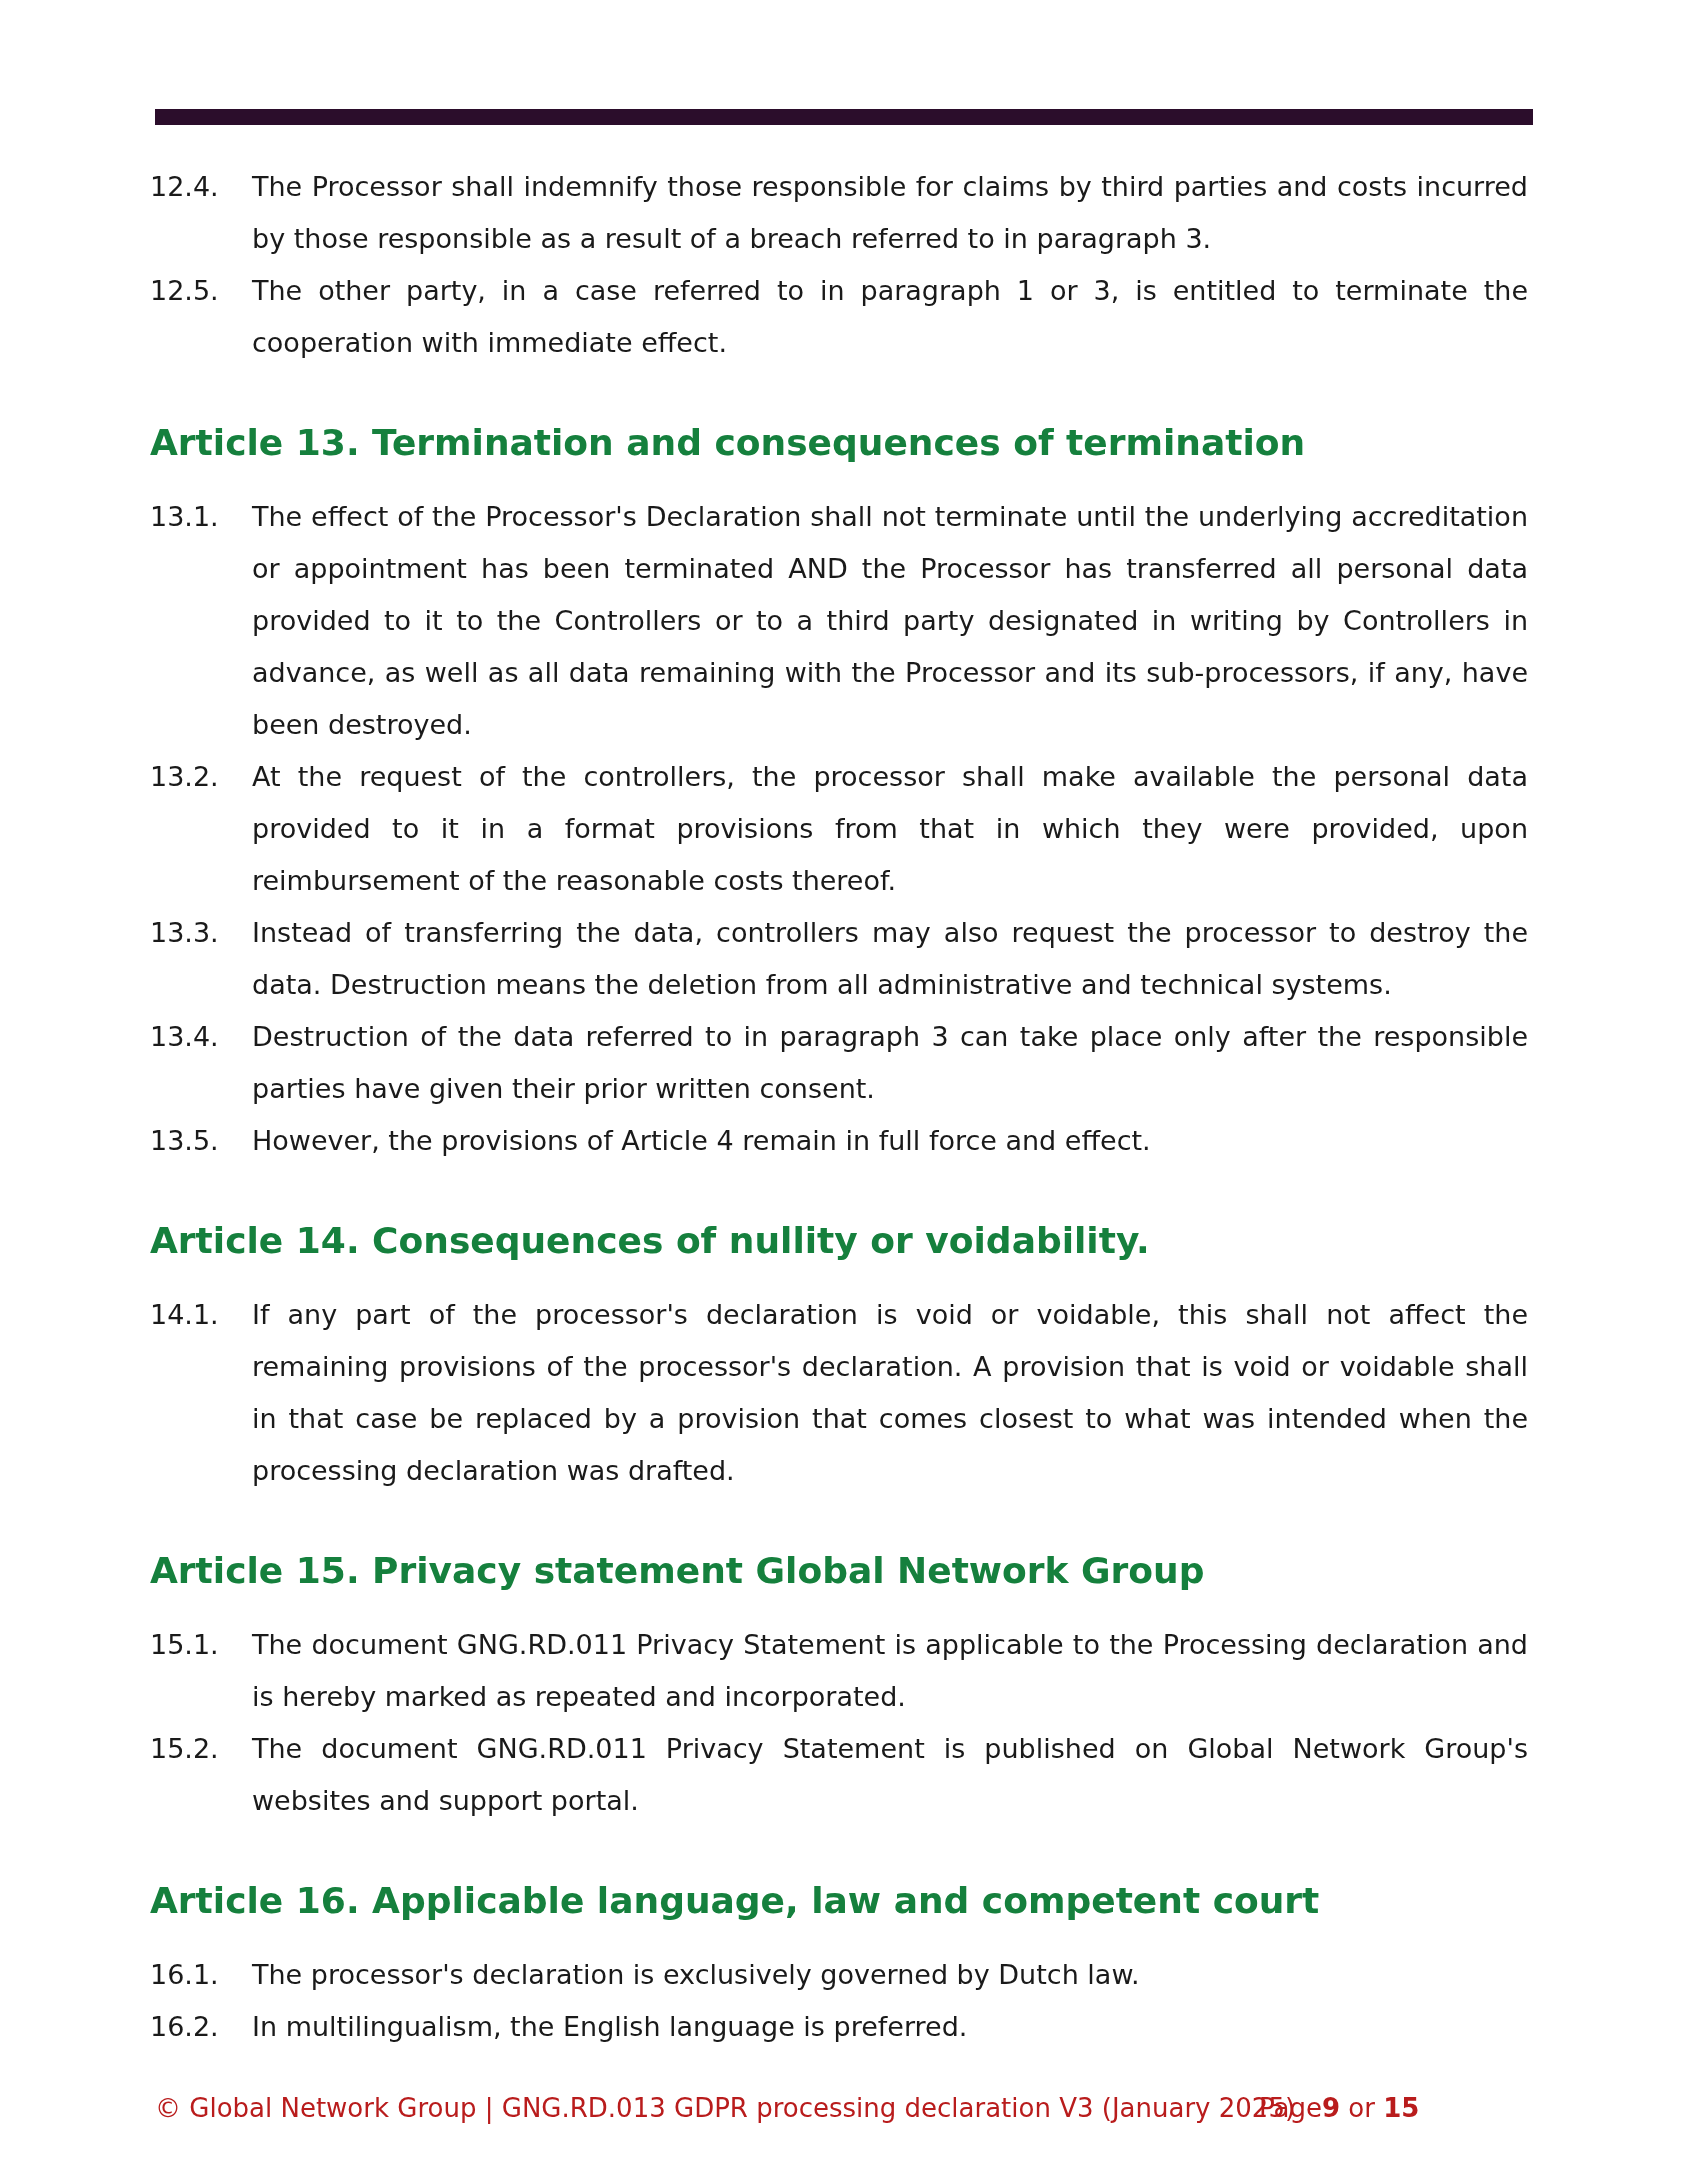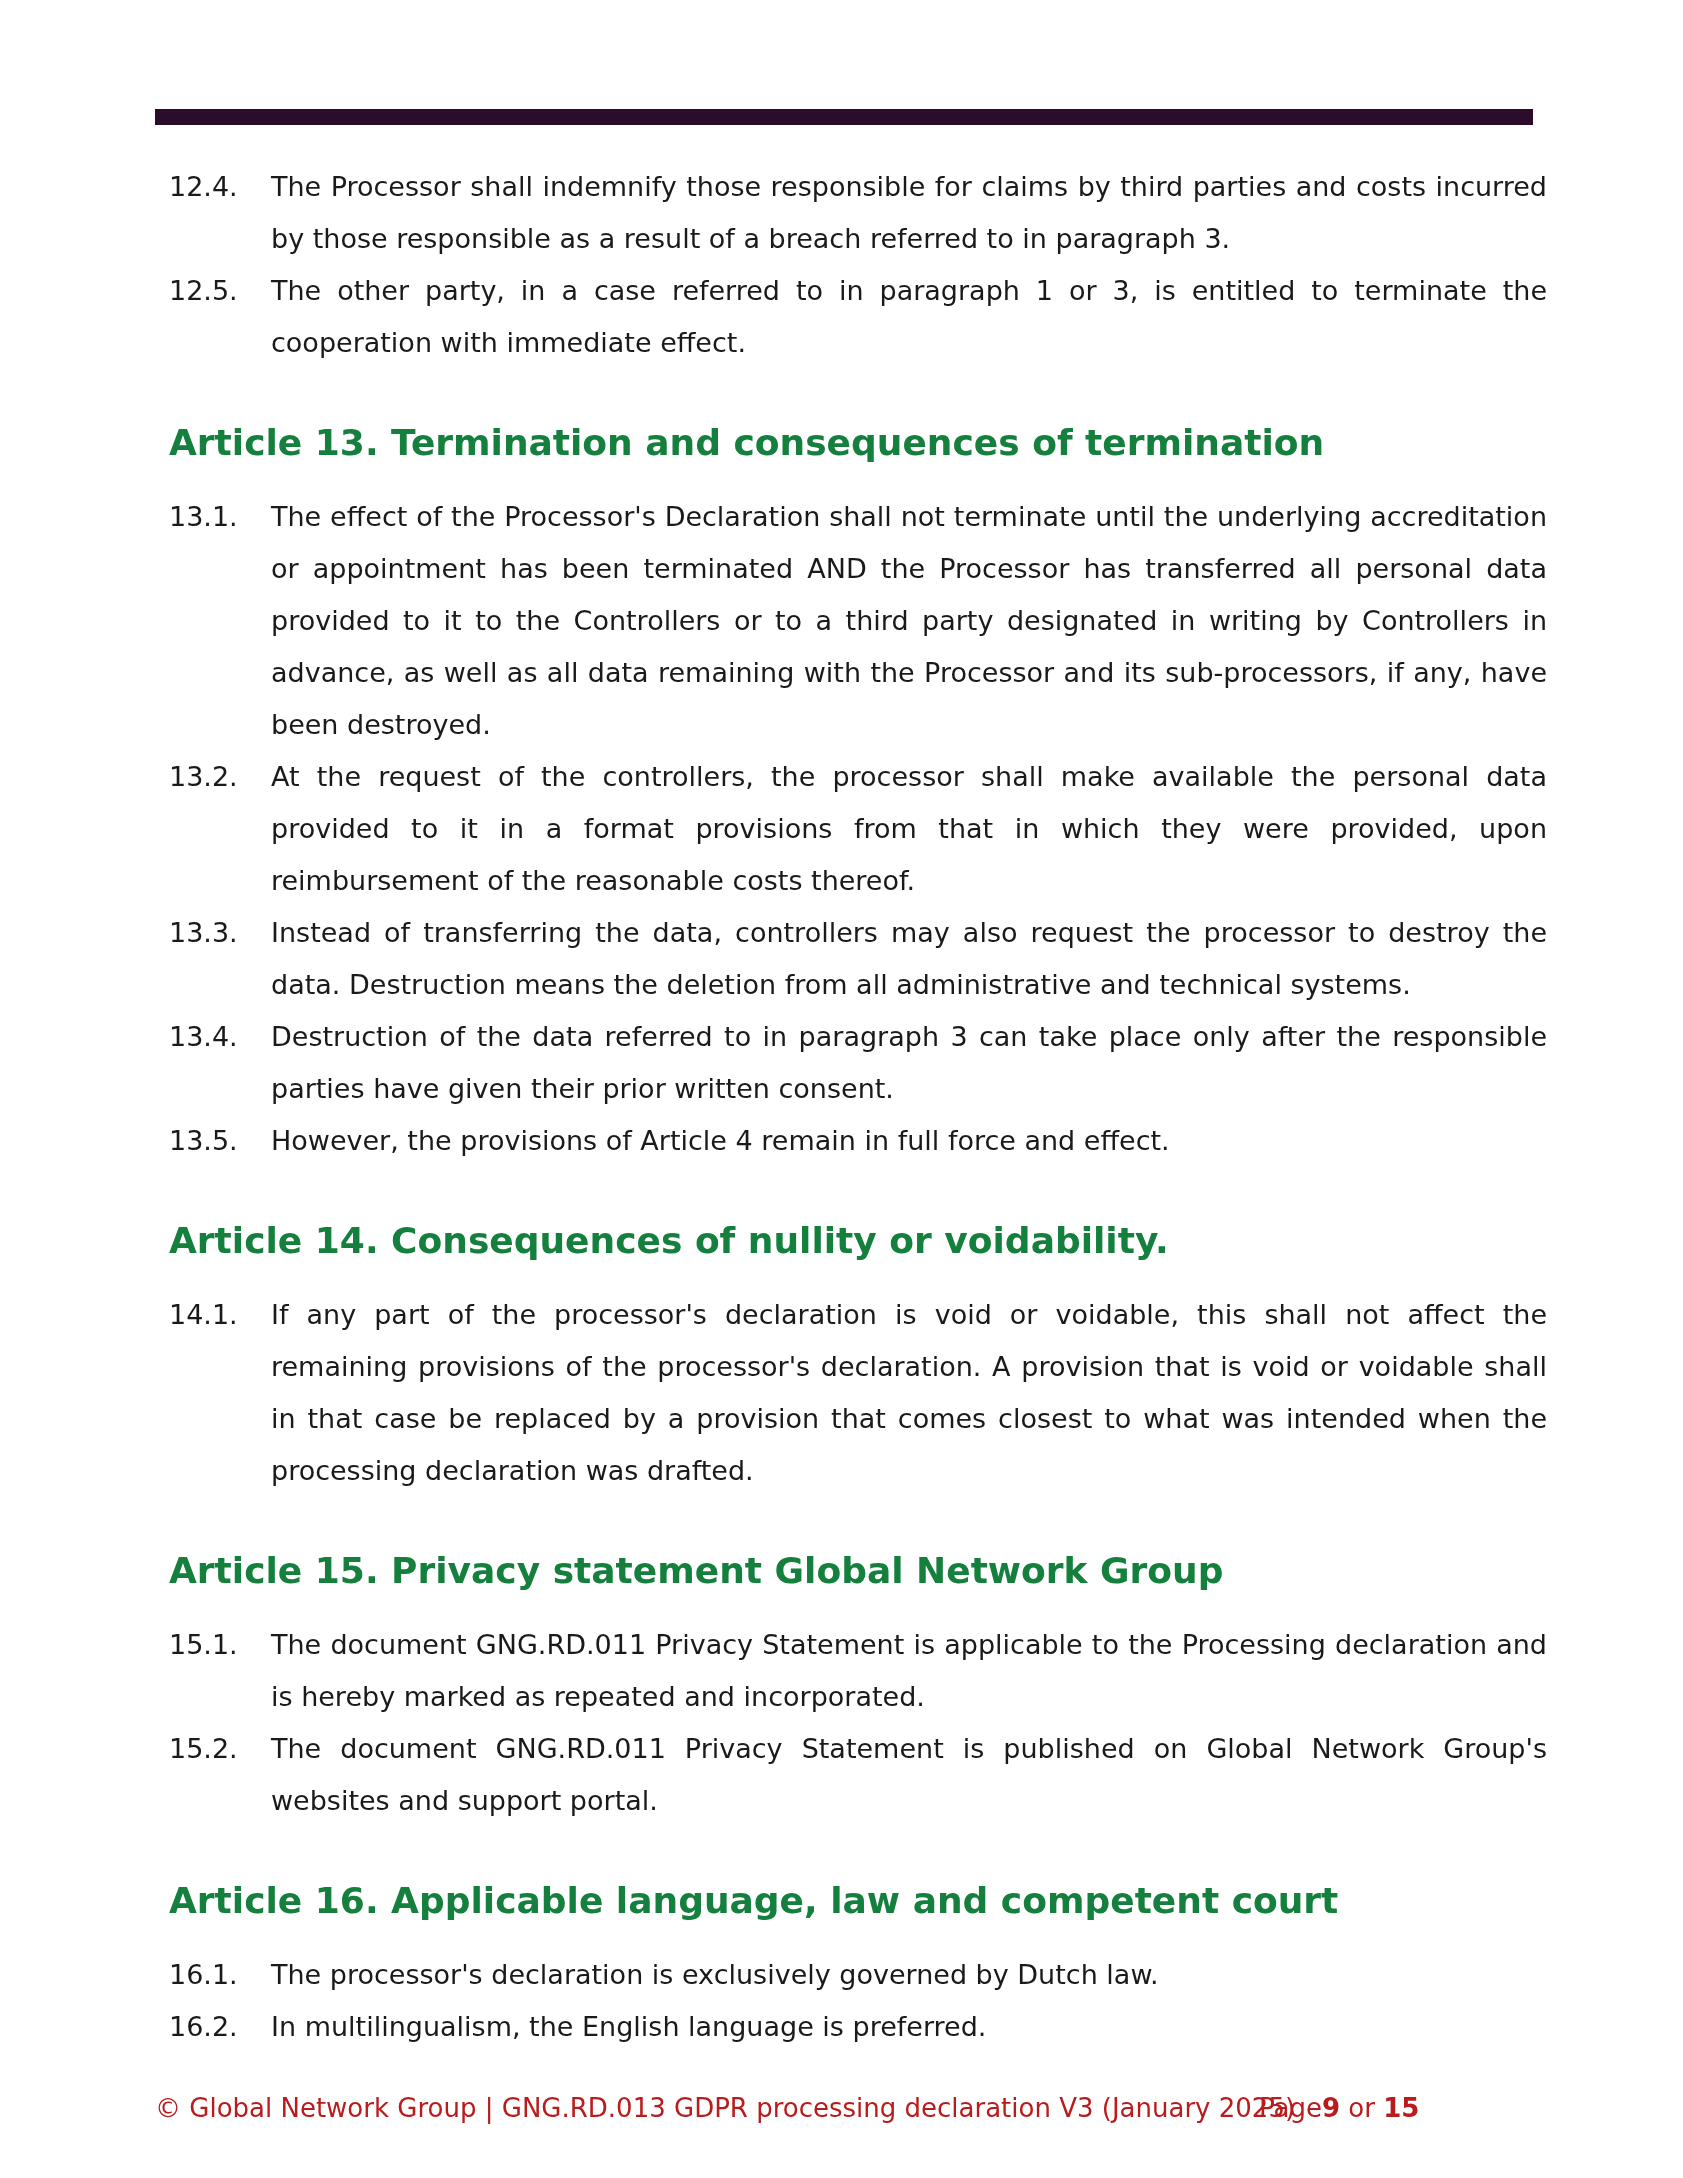--- a/index.html
+++ b/index.html
@@ -18,21 +18,21 @@
   }
   .top-bar {
     position: absolute;
     left: 155px;
     top: 109px;
     width: 1378px;
     height: 16px;
   }
   .content {
     position: absolute;
-    left: 169px;
+    left: 150px;
     top: 161px;
     width: 1378px;
     font-size: 27px;
     line-height: 52px;
   }
   .item {
     display: flex;
     align-items: flex-start;
   }
   .item .num {

